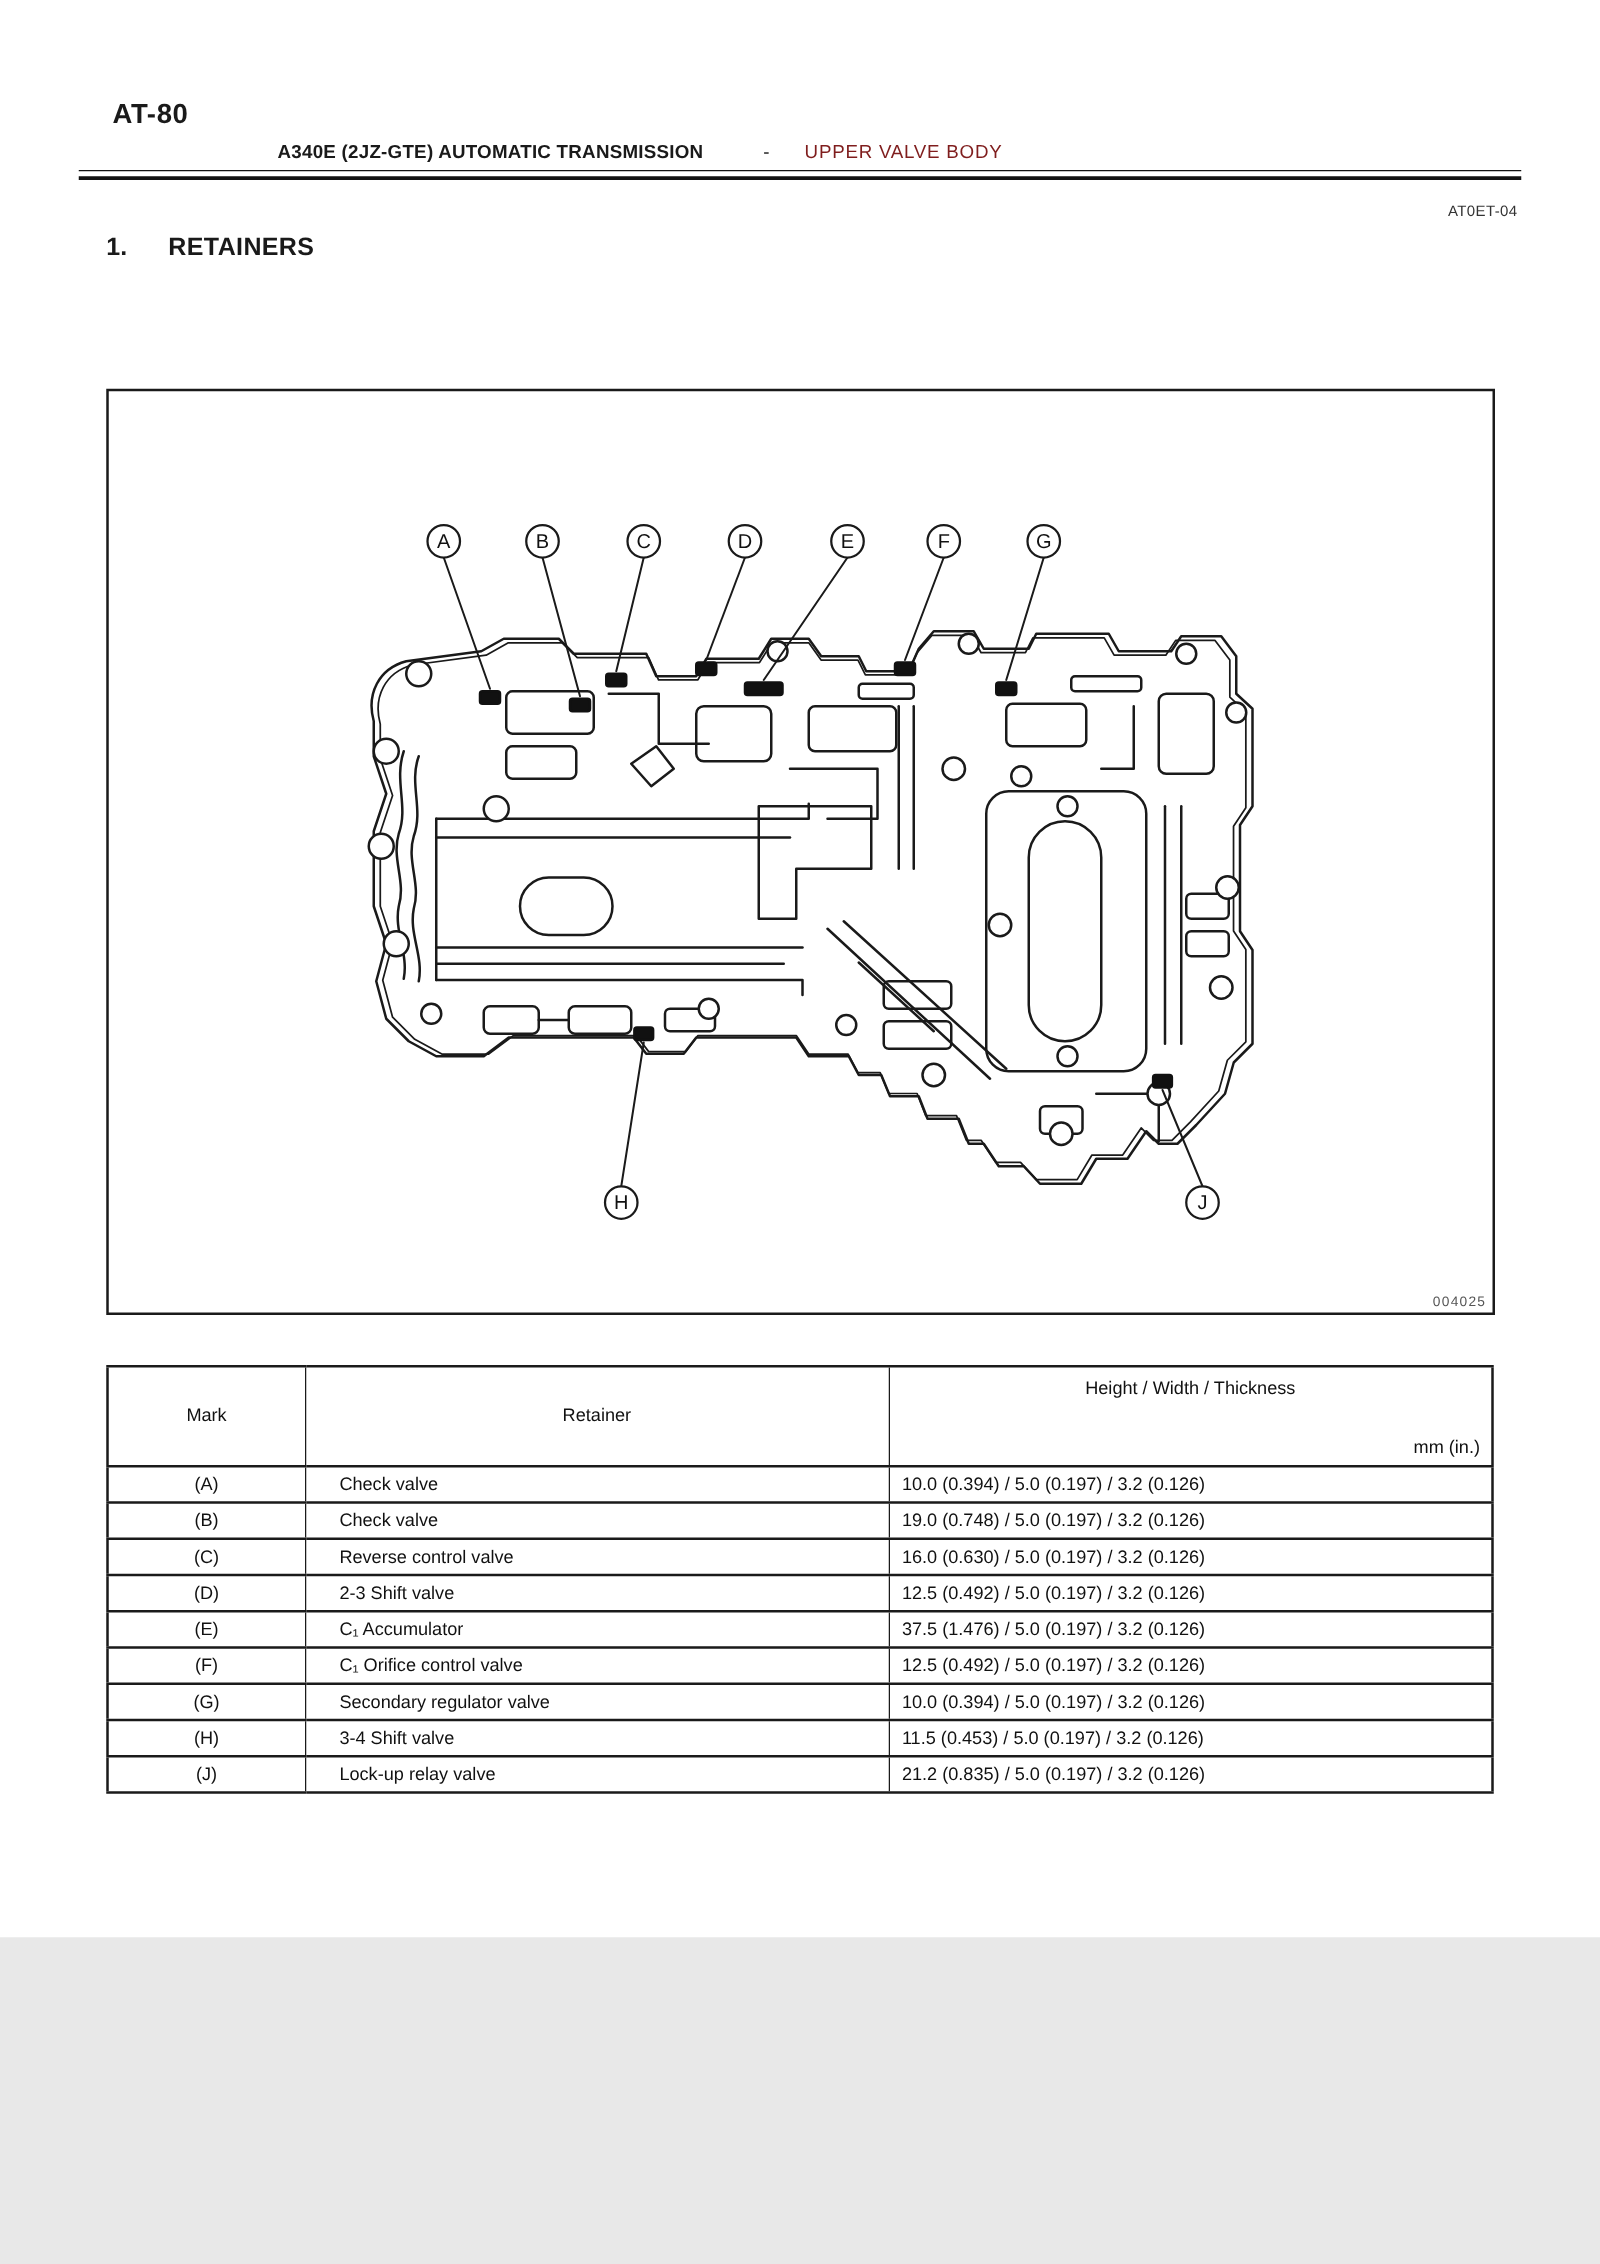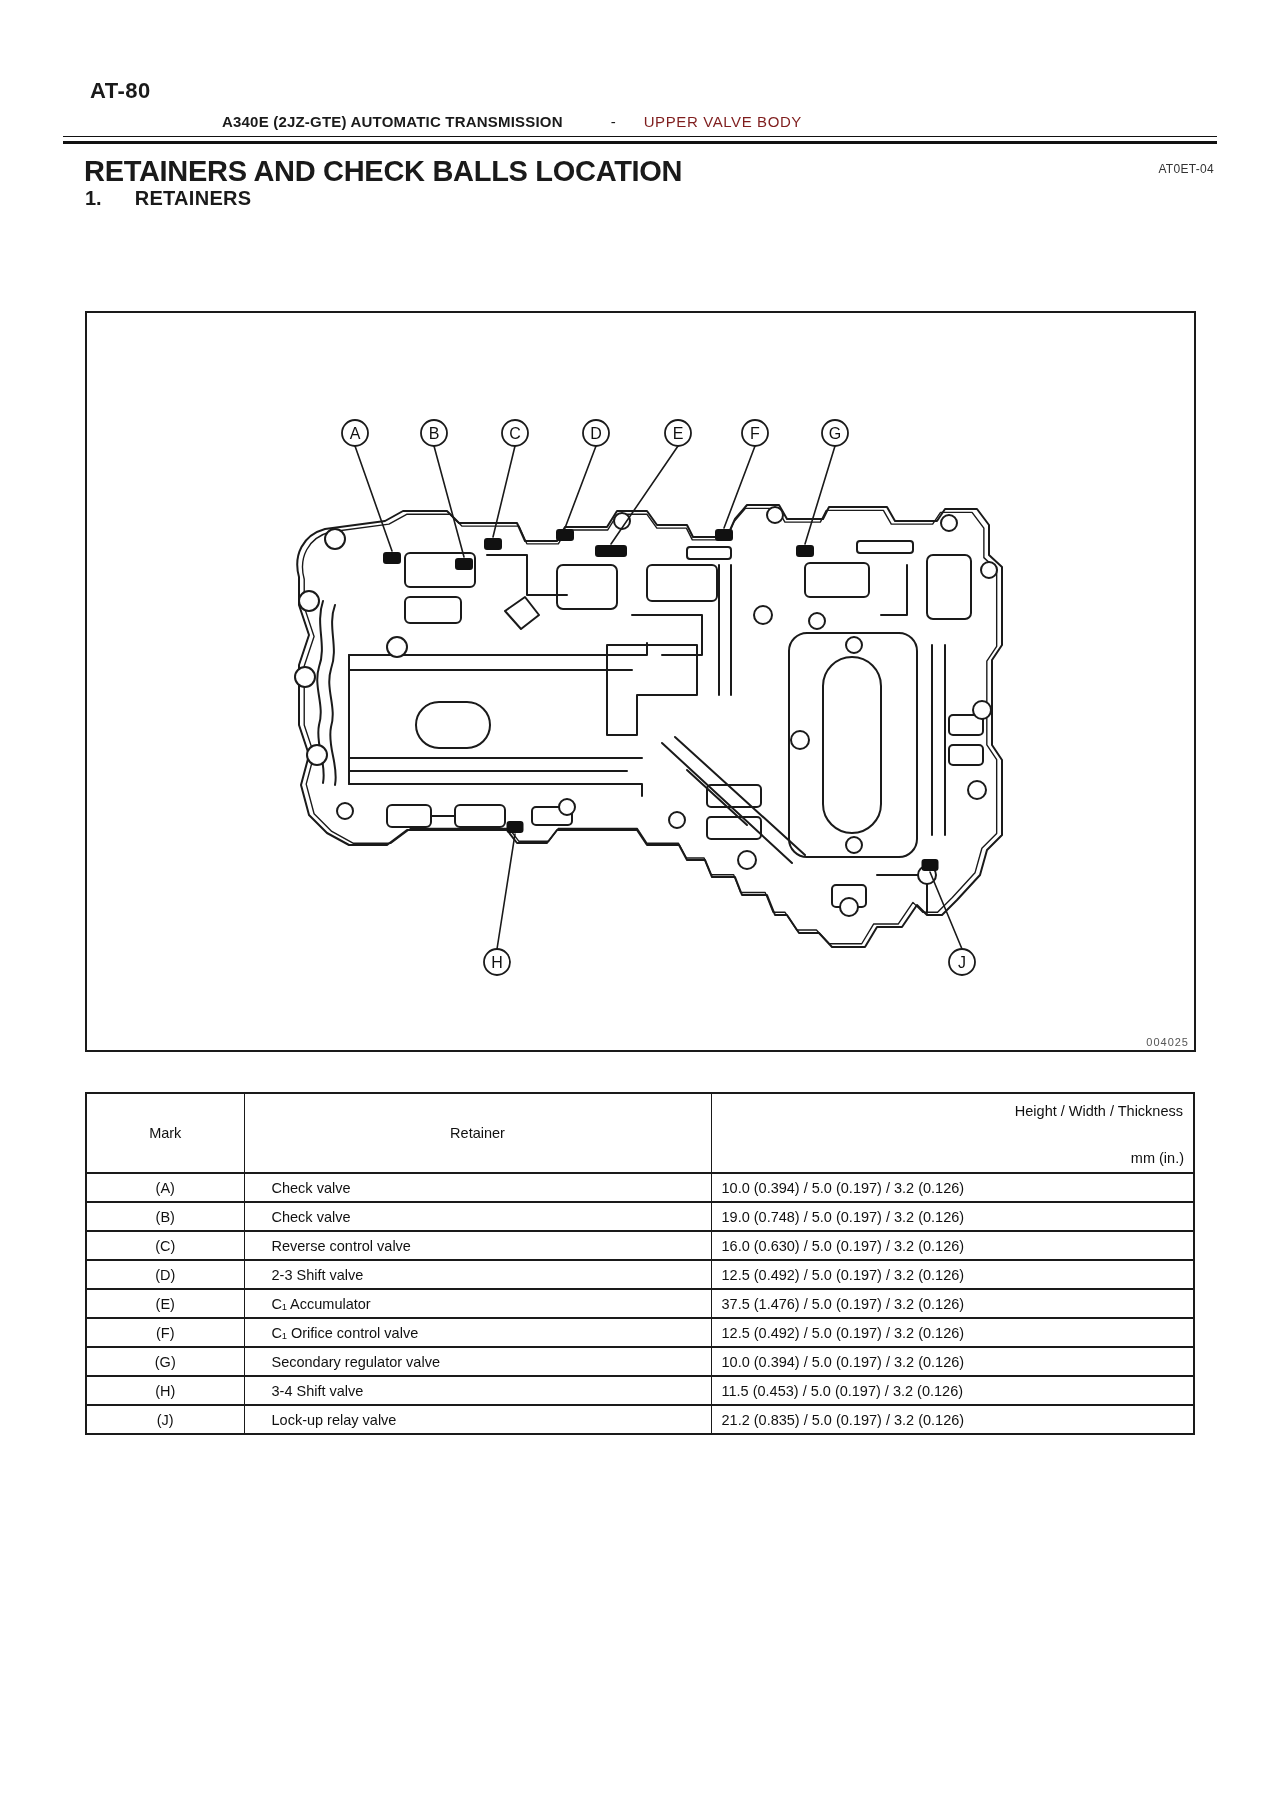--- a/index.html
+++ b/index.html
@@ -1,17 +1,17 @@
 <!DOCTYPE html>
 <html><head>
 <meta charset="utf-8">
 <style>
   html,body{margin:0;padding:0;background:#e8e8e8;}
   .page{
-    position:relative;width:1280px;height:1811px;margin:0 auto;
+    position:relative;width:1280px;height:1550px;margin:0 auto;
     background:#ffffff;color:#1a1a1a;
     font-family:"Liberation Sans","DejaVu Sans",sans-serif;
     overflow:hidden;
   }
   .abs{position:absolute;}
   .page-number{left:90px;top:78px;font-size:22px;font-weight:bold;letter-spacing:.5px;}
   .running-head{left:222px;top:113px;font-size:15px;white-space:nowrap;}
   .running-head .rh-bold{font-weight:bold;letter-spacing:.2px;}
   .running-head .rh-sep{margin:0 28px 0 48px;font-weight:normal;}
   .running-head .rh-right{font-weight:normal;letter-spacing:.6px;color:#7f1d1d;}
@@ -39,21 +39,21 @@
   }
   .retainers-table col.c1{width:158px;}
   .retainers-table col.c2{width:467px;}
   .retainers-table col.c3{width:483px;}
   .retainers-table th,.retainers-table td{
     border:1px solid #1a1a1a;
     border-top-width:2px;border-bottom-width:2px;
     padding:0 10px;background:#fff;font-weight:normal;
   }
   .retainers-table thead th{height:69px;vertical-align:middle;text-align:center;}
-  .retainers-table thead th.h-val{position:relative;text-align:right;vertical-align:top;padding-top:9px;}
+  .retainers-table thead th.h-val{position:relative;text-align:center;vertical-align:top;padding-top:9px;}
   .retainers-table thead th.h-val .unit{
     position:absolute;right:9px;bottom:6px;font-size:14.5px;
   }
   .retainers-table tbody td{height:27px;}
   .retainers-table td.c-mark{text-align:center;}
   .retainers-table td.c-ret{text-align:left;padding-left:27px;}
   .retainers-table td.c-val{text-align:left;margin-top:32px;}
   table{border:2px solid #1a1a1a;}
 </style>
 </head>
@@ -65,21 +65,20 @@
 
   <div class="abs running-head">
     <span class="rh-bold">A340E (2JZ-GTE)  AUTOMATIC TRANSMISSION</span><span class="rh-sep">-</span><span class="rh-right">UPPER VALVE BODY</span>
   </div>
 
   <div class="abs rule-thin"></div>
   <div class="abs rule-thick"></div>
 
   <div class="abs doc-code">AT0ET-04</div>
 
-  <div class="abs page-title">RETAINERS AND CHECK BALLS LOCATION</div>
 
   <div class="abs section-heading">
     <span class="sec-num">1.</span><span class="sec-label">RETAINERS</span>
   </div>
 
   <div class="abs figure-frame">
     <svg viewBox="0 0 1107 733" fill="none" stroke="#1a1a1a" stroke-width="2" stroke-linejoin="round" stroke-linecap="round">
 
       <g>
         <path id="bodyOutline" d="M212,262 C206,240 216,220 238,214 L298,206 L316,196 L360,196 L372,208 L430,208

